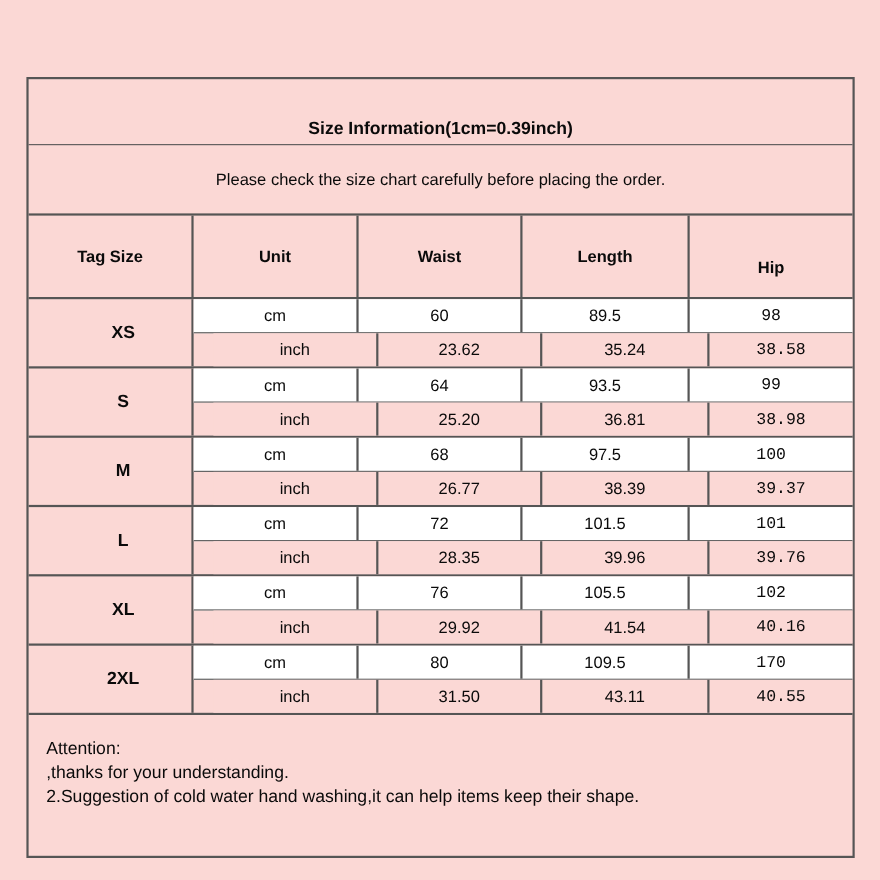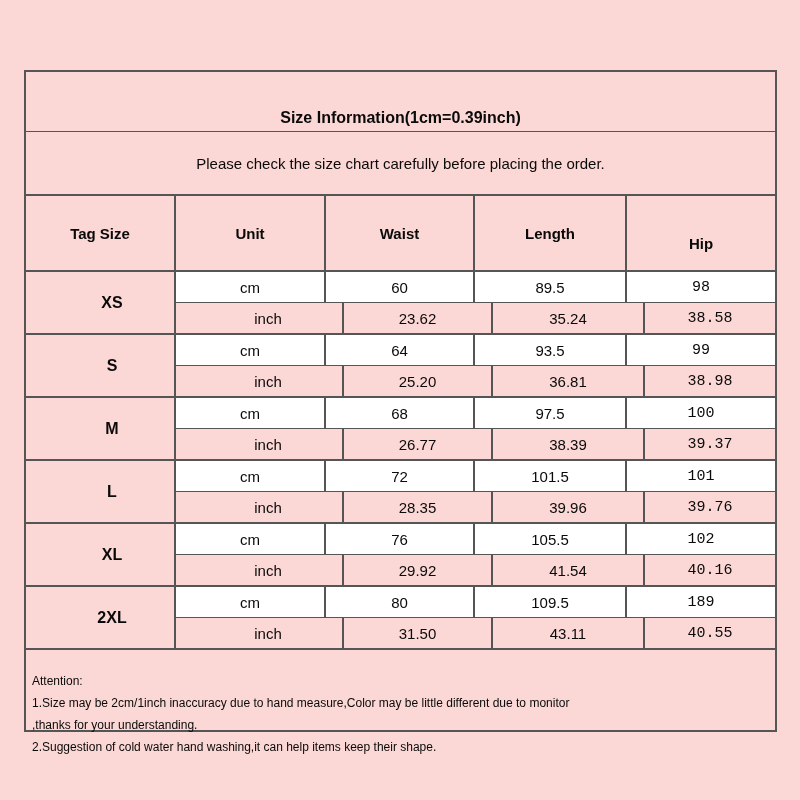--- a/index.html
+++ b/index.html
@@ -89,24 +89,24 @@
     display: flex;
     align-items: center;
     justify-content: center;
     font-size: 15px;
     border-right: 2px solid #555555;
     box-sizing: border-box;
   }
   .cell.last { border-right: none; font-family: Liberation Mono, monospace; }
 
   .attention-box {
-    height: 80px;
-    box-sizing: border-box;
-    padding: 20px 8px 0 6px;
-    font-size: 12px;
+    height: 128px;
+    box-sizing: border-box;
+    padding: 20px 8px 0 16px;
+    font-size: 16px;
     line-height: 22px;
   }
   .attention-line { white-space: pre-wrap; }
 </style>
 </head>
 <body>
 
 <div class="sheet">
   <div class="title-row">Size Information(1cm=0.39inch)</div>
   <div class="subtitle-row">Please check the size chart carefully before placing the order.</div>
@@ -203,30 +203,29 @@
           </div>
         </div>
       </div>
       <div class="size-block">
         <div class="tag-cell">2XL</div>
         <div class="unit-rows">
           <div class="unit-row cm-row">
             <div class="cell">cm</div>
             <div class="cell">80</div>
             <div class="cell">109.5</div>
-            <div class="cell last">189</div>
+            <div class="cell last">170</div>
           </div>
           <div class="unit-row inch-row">
             <div class="cell">inch</div>
             <div class="cell">31.50</div>
             <div class="cell">43.11</div>
             <div class="cell last">40.55</div>
           </div>
         </div>
       </div>
     </div>
   <div class="attention-box">
       <div class="attention-line">Attention:</div>
-      <div class="attention-line">1.Size may be 2cm/1inch inaccuracy due to hand measure,Color may be little different due to monitor</div>
       <div class="attention-line">,thanks for your understanding.</div>
       <div class="attention-line">2.Suggestion of cold water hand washing,it can help items keep their shape.</div>
     </div>
 </div>
 
 </body></html>

